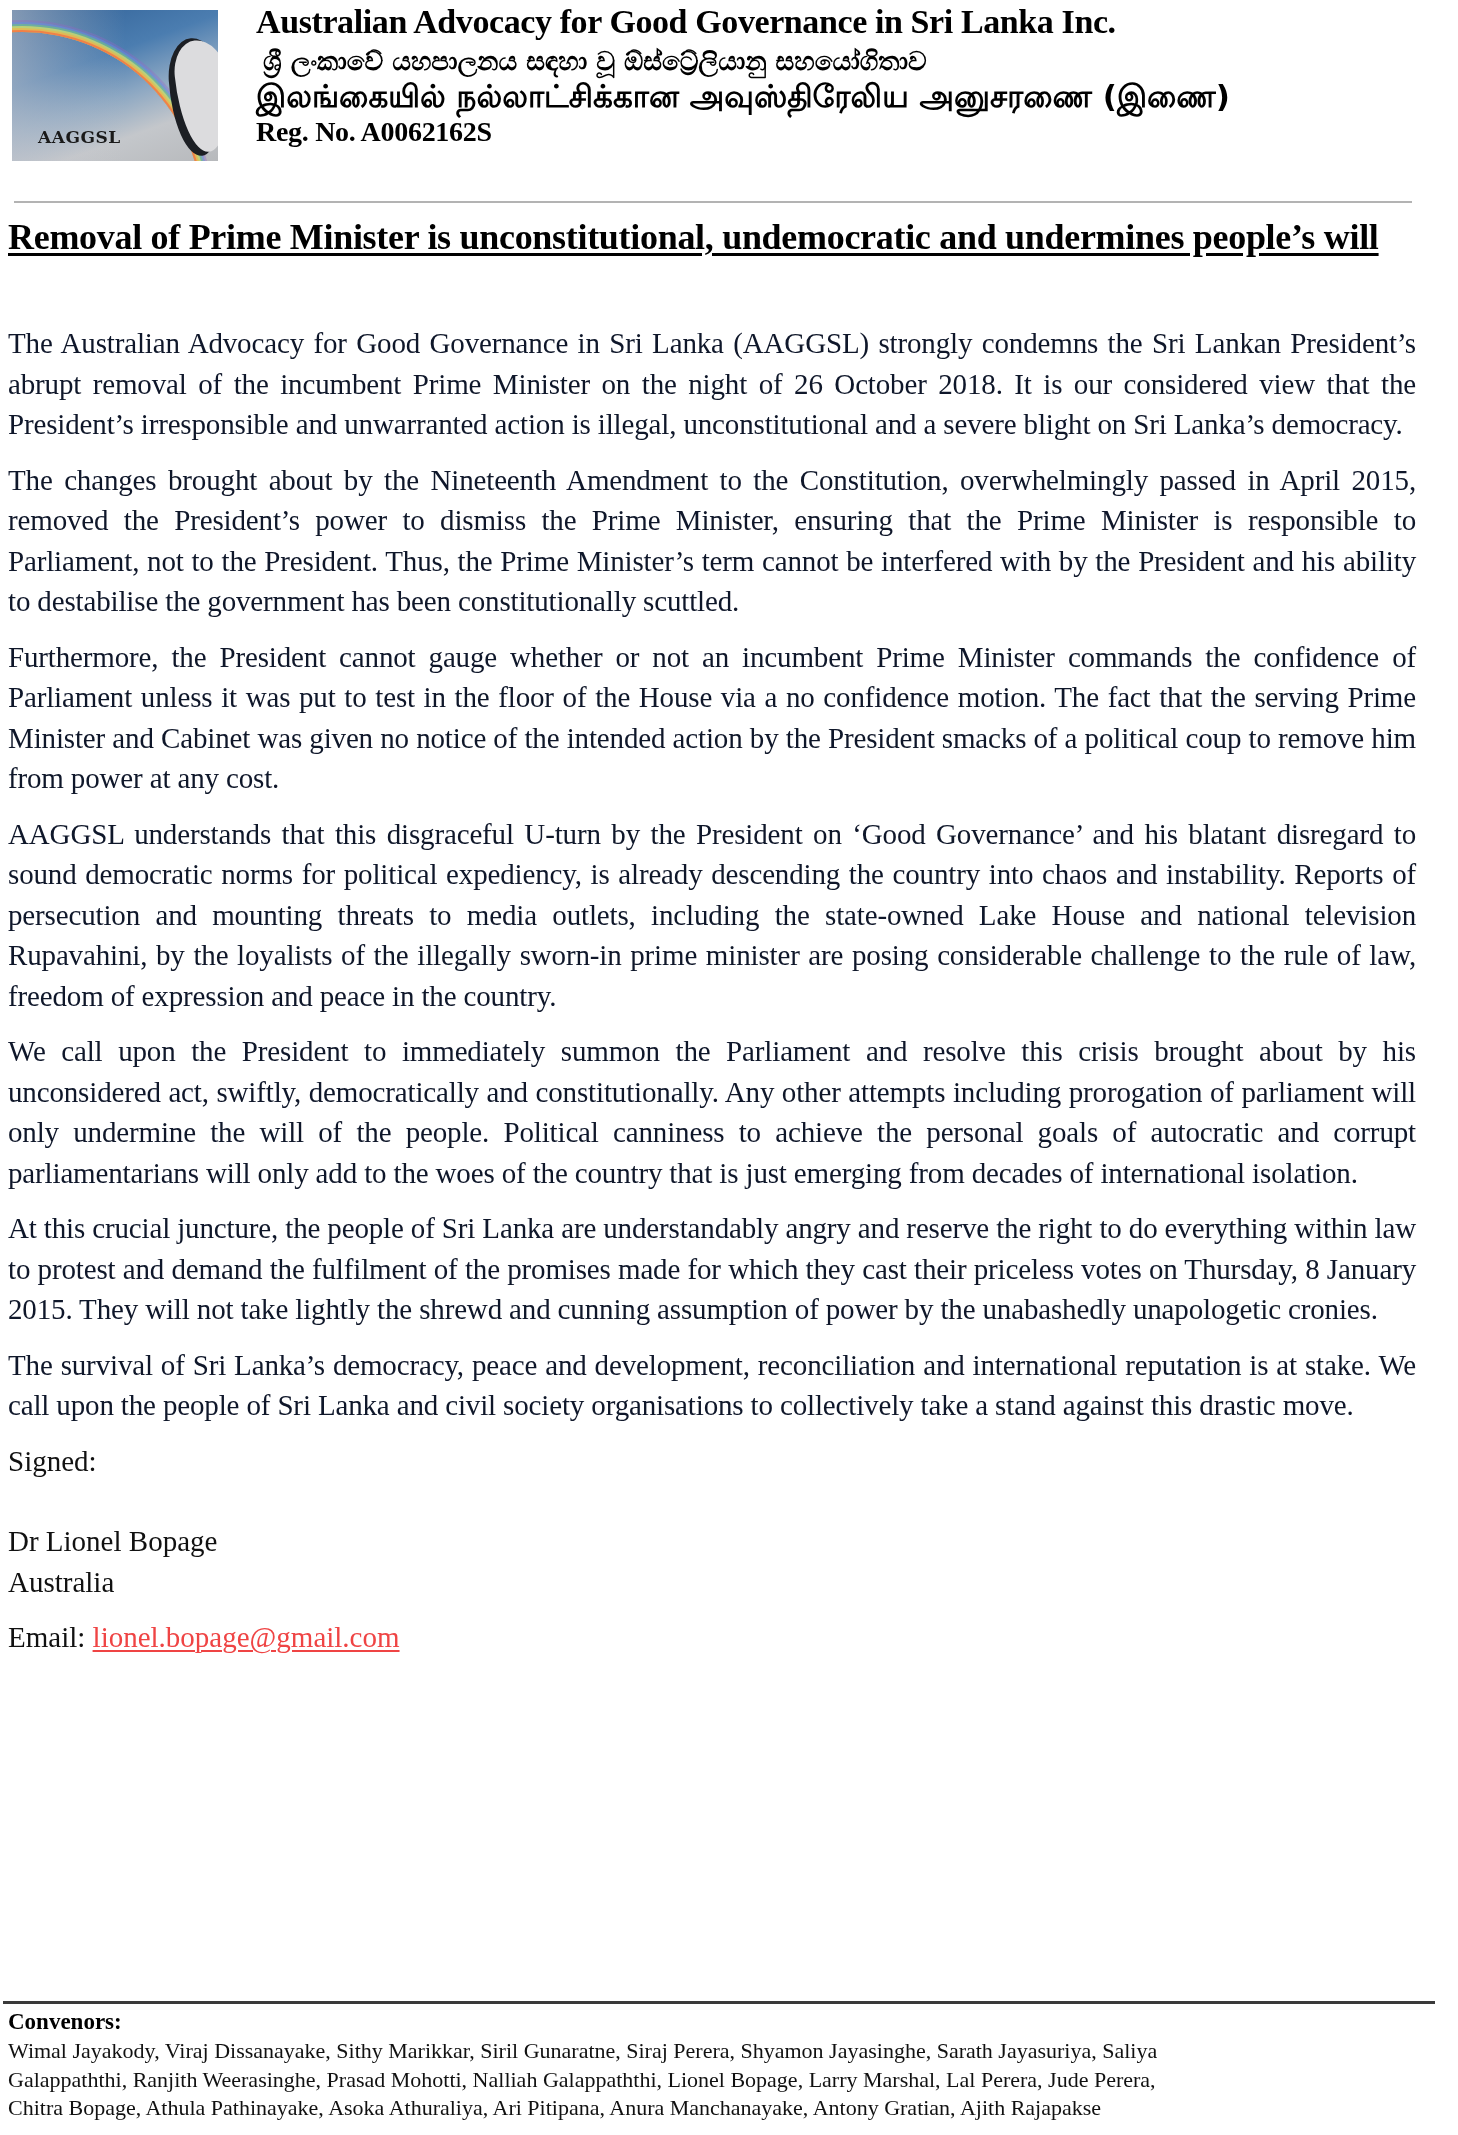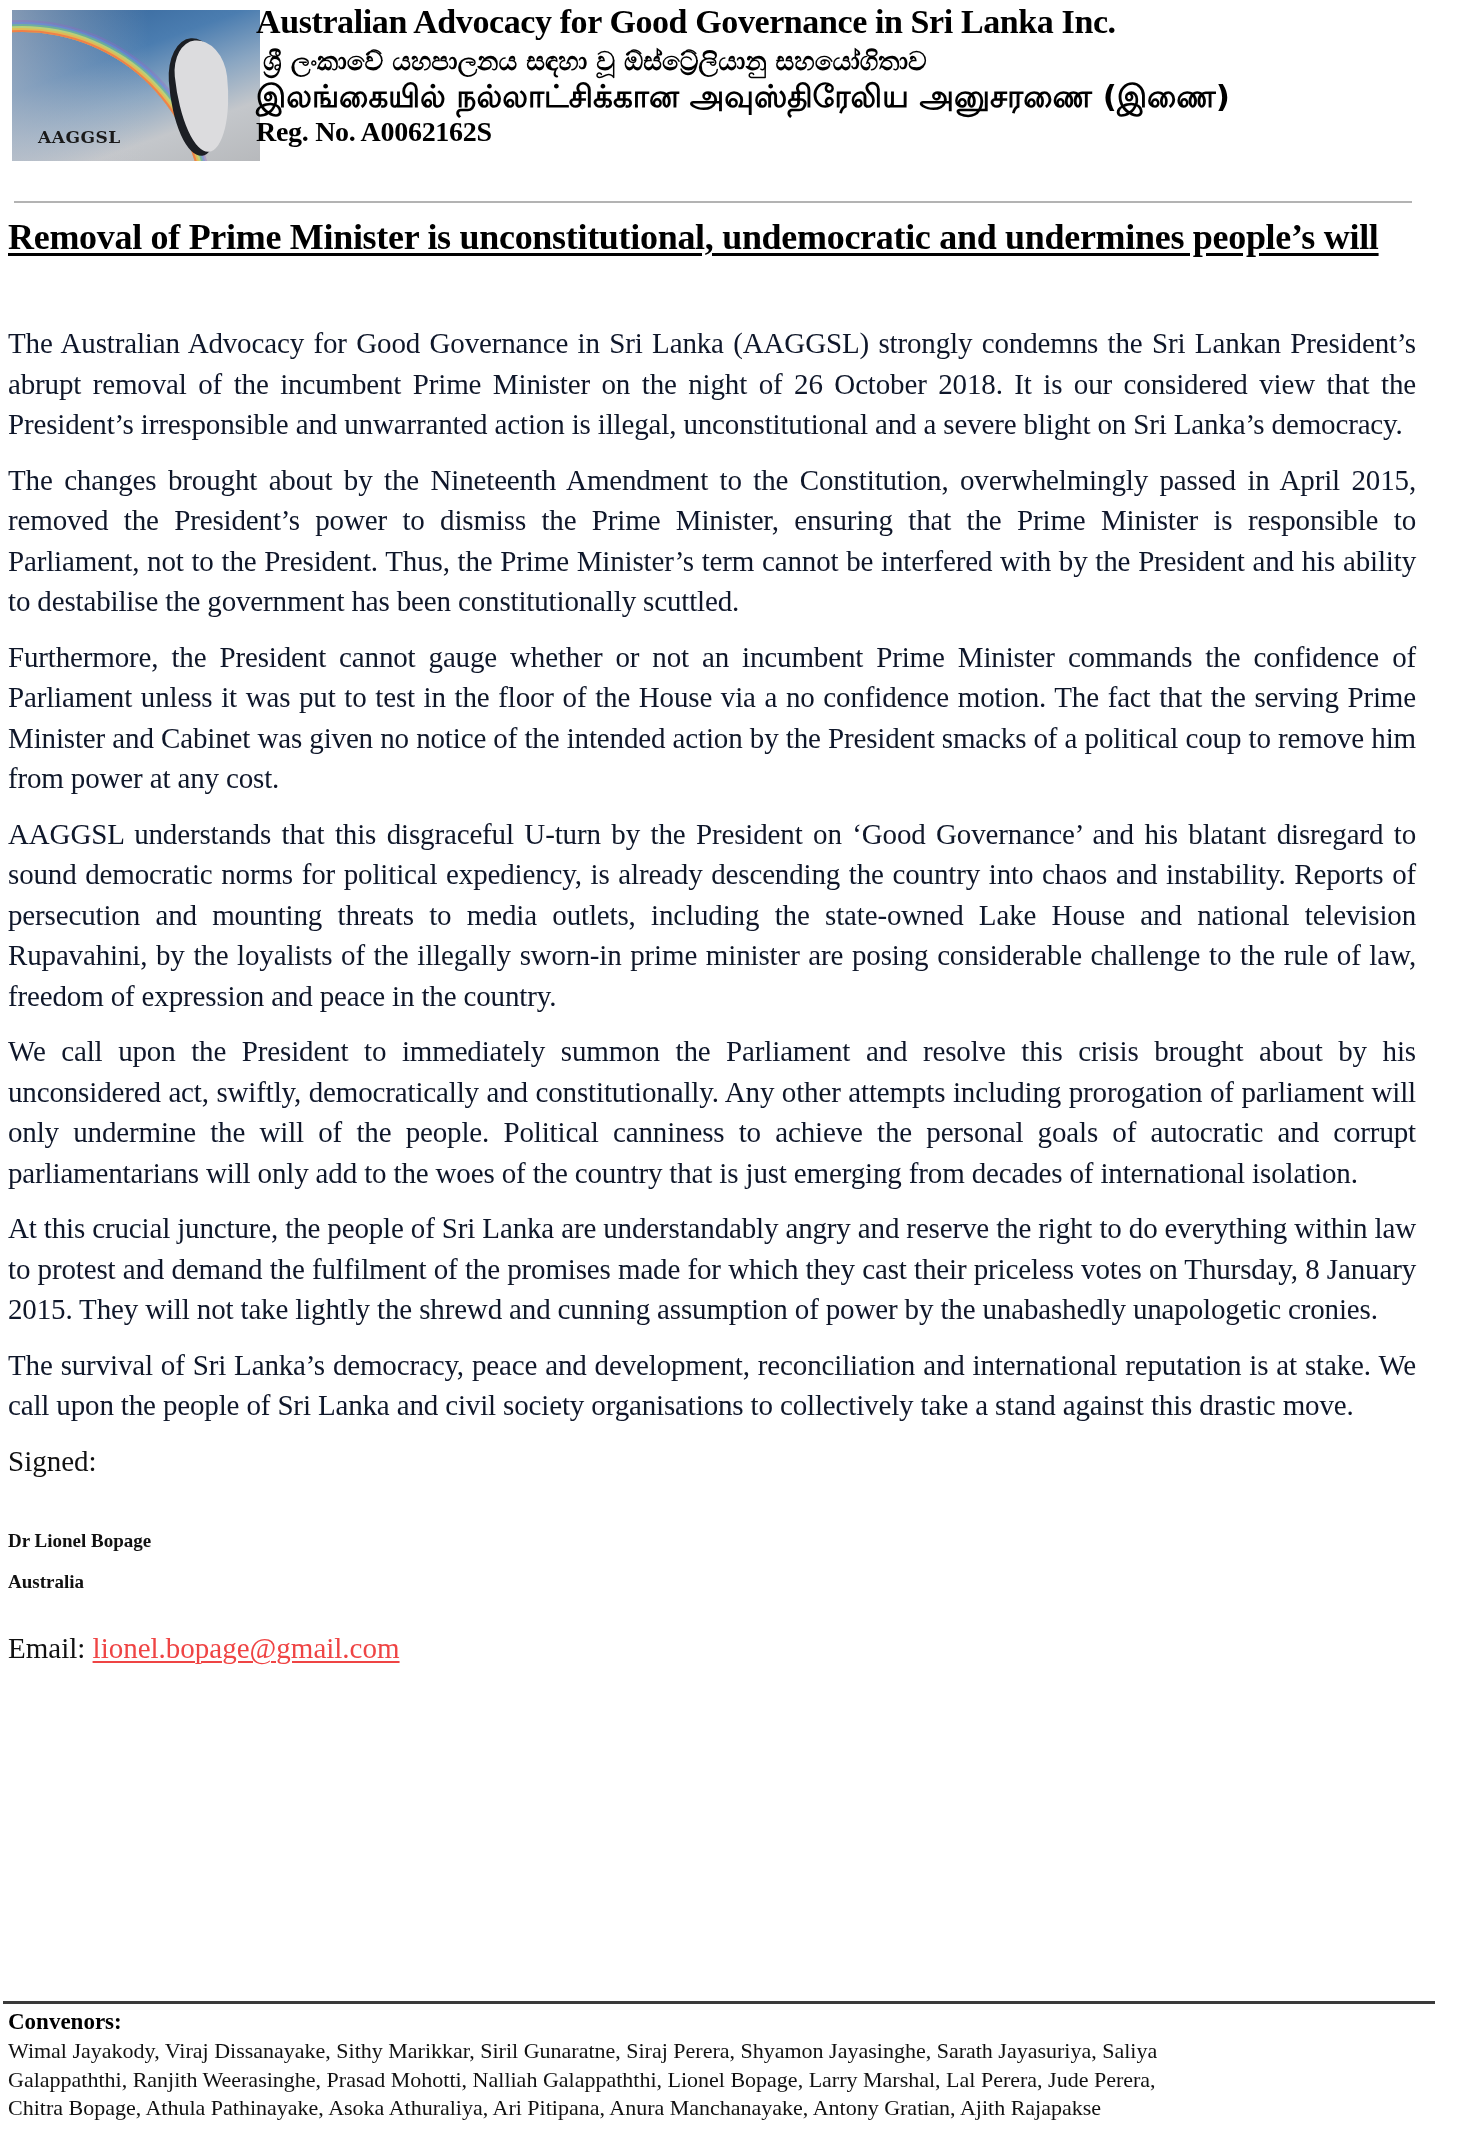--- a/index.html
+++ b/index.html
@@ -20,21 +20,21 @@
     left: 0; top: 0;
     width: 1458px;
     height: 2135px;
   }
 
   
   .logo {
     position: absolute;
     left: 12px;
     top: 10px;
-    width: 248px;
+    width: 206px;
     height: 151px;
     overflow: hidden;
     background: linear-gradient(160deg, #2f5f95 0%, #4b7db0 35%, #8aa6c2 55%, #c4c7cb 75%, #b7b9bc 100%);
   }
   .logo .sky-left {
     position: absolute; left: 0; top: 0; width: 100%; height: 100%;
     background: linear-gradient(90deg, rgba(200,200,205,0.55) 0%, rgba(200,200,205,0.0) 55%);
   }
   .logo .rainbow {
     position: absolute;
@@ -156,24 +156,23 @@
     text-align: justify;
     color: #0f172a;
     letter-spacing: -0.15px;
   }
   .signed {
     margin: 0 0 40px 0;
     font-size: 29px;
     line-height: 40.5px;
   }
   .sig-block {
-    font-size: 19px;
-    line-height: 40.5px;
-    margin: 0 0 26px 0;
-    font-weight: bold;
+    font-size: 29px;
+    line-height: 40.5px;
+    margin: 0 0 15px 0;
   }
   .sig-block div { white-space: nowrap; }
   .email-line {
     font-size: 29px;
     line-height: 40.5px;
     white-space: nowrap;
   }
   .email-link {
     color: #ef4444;
     text-decoration: underline;

